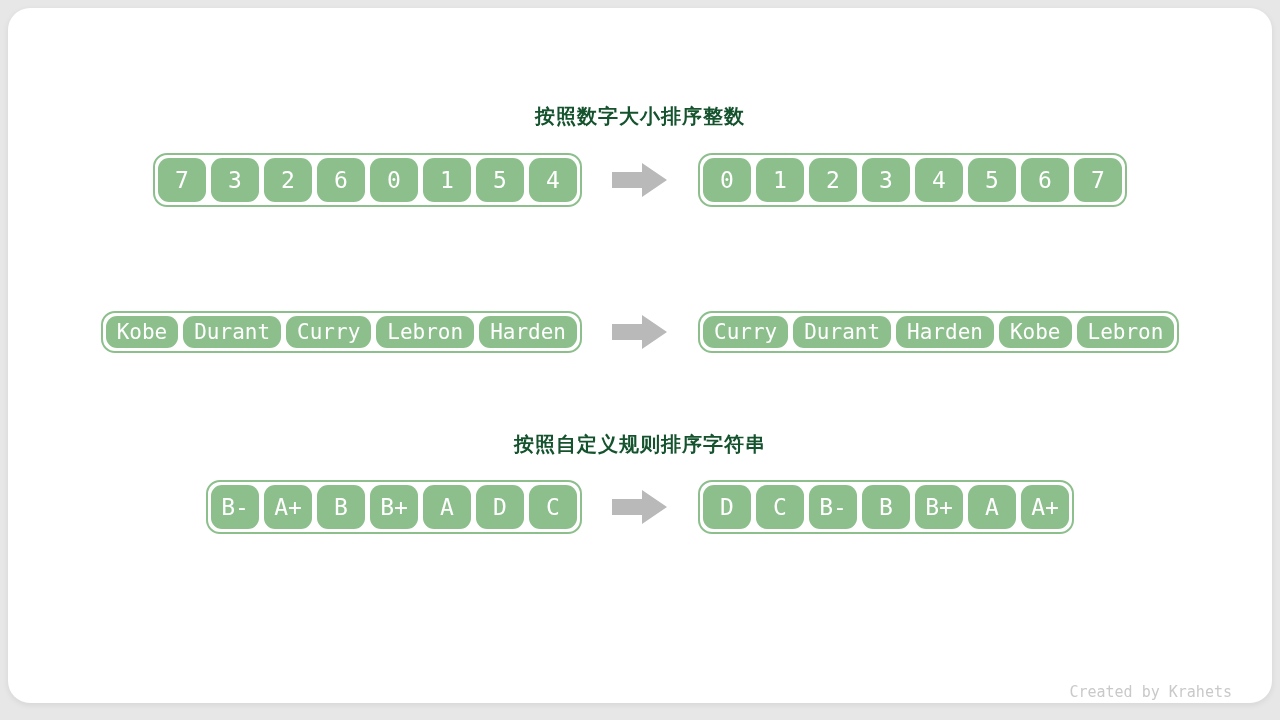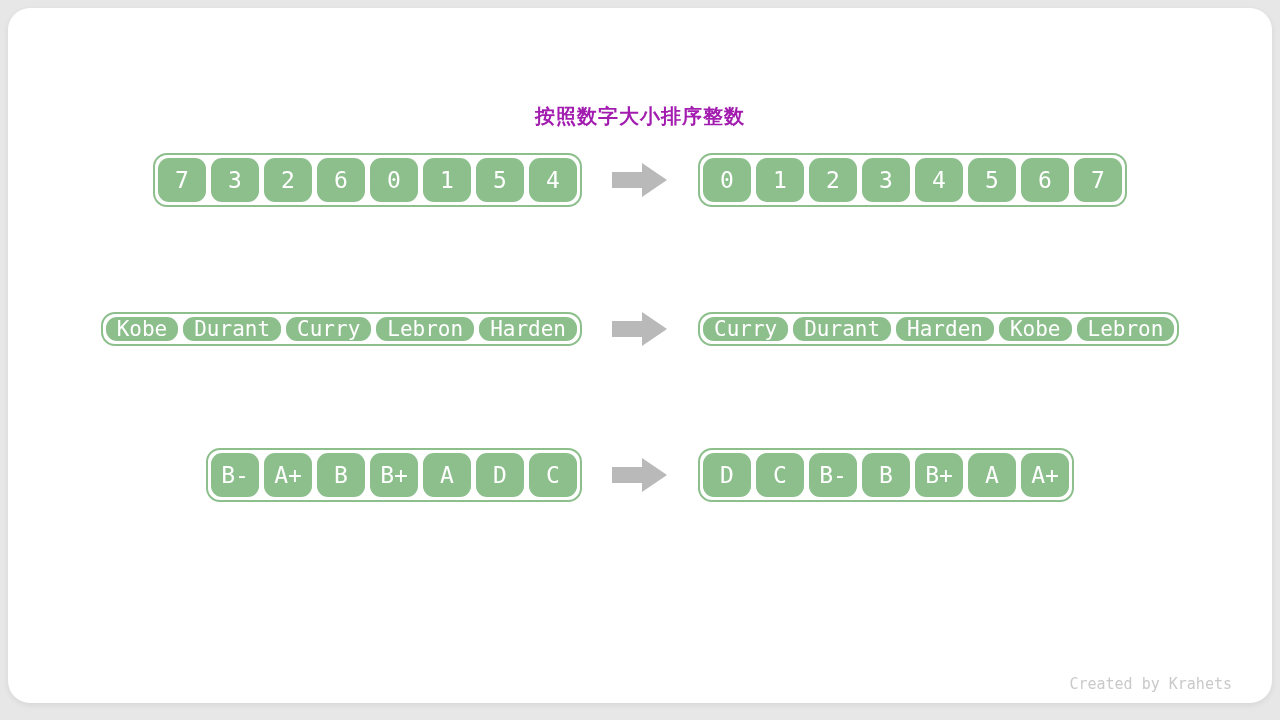--- a/index.html
+++ b/index.html
@@ -17,21 +17,21 @@
     border-radius: 22px;
     box-shadow: 0 2px 6px rgba(0,0,0,0.08);
   }
   .section { text-align: center; }
   .section.s1 { margin-top: 0; padding-top: 95px; }
   .section.s2 { padding-top: 84px; }
   .section.s3 { padding-top: 78px; }
   .section-title {
     font-size: 20px;
     font-weight: bold;
-    color: #a21caf;
+    color: #14532d;
     letter-spacing: 1px;
     line-height: 26px;
   }
   .flow-row {
     display: flex;
     align-items: center;
     width: 100%;
   }
   .s1 .flow-row { margin-top: 24px; }
   .s2 .flow-row { margin-top: 20px; }
@@ -58,26 +58,26 @@
     display: flex;
     align-items: center;
     justify-content: center;
     background: #8cbf8c;
     color: #ffffff;
     border-radius: 11px;
     font-family: "DejaVu Sans Mono", "Liberation Mono", monospace;
     box-sizing: border-box;
   }
   .s1 .cell { height: 44px; min-width: 48px; padding: 0 8px; font-size: 23px; }
-  .s2 .cell { height: 24px; min-width: 48px; padding: 0 11px; font-size: 21px; }
+  .s2 .cell { height: 32px; min-width: 48px; padding: 0 11px; font-size: 21px; }
   .s3 .cell { height: 44px; min-width: 48px; padding: 0 8px; font-size: 23px; }
   .watermark {
     position: absolute;
     right: 40px;
-    bottom: 10px;
+    bottom: 2px;
     font-family: "DejaVu Sans Mono", "Liberation Mono", monospace;
     font-size: 15px;
     color: #c9c9c9;
   }
 </style>
 </head>
 <body>
 
 <div class="card">
   <div id="sections-root">
@@ -138,20 +138,21 @@
               <div class="cell">Durant</div>
               <div class="cell">Harden</div>
               <div class="cell">Kobe</div>
               <div class="cell">Lebron</div>
             </div>
       </div>
     </div>
   </div>
 
   <div class="section s3">
+    <div class="section-title">按照自定义规则排序字符串</div>
     <div class="flow-row">
       <div class="side left">
         <div class="array-box">
               <div class="cell">B-</div>
               <div class="cell">A+</div>
               <div class="cell">B</div>
               <div class="cell">B+</div>
               <div class="cell">A</div>
               <div class="cell">D</div>
               <div class="cell">C</div>

